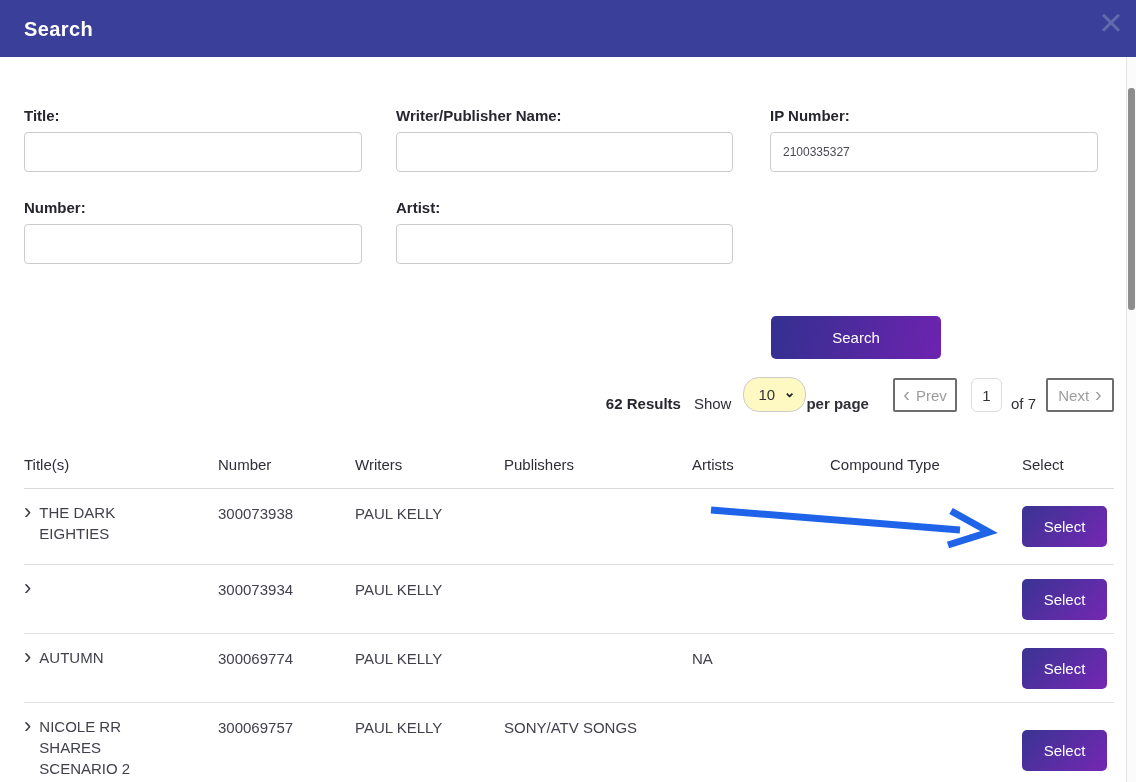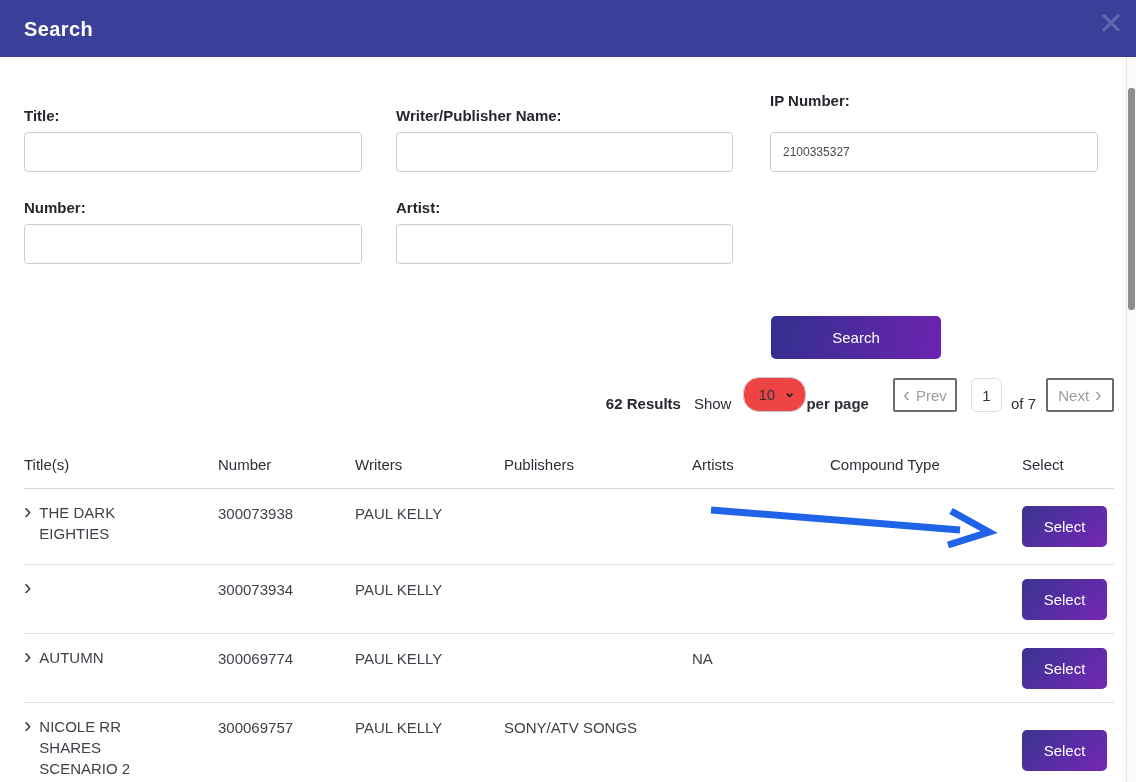--- a/index.html
+++ b/index.html
@@ -14,21 +14,21 @@
   .close-icon { position:absolute; right:12px; top:0px; color:#6269ad; font-size:31px;
     line-height:48px; cursor:pointer; user-select:none; }
 
   
   .field-label { position:absolute; font-size:15px; font-weight:700; color:#26262e; }
   .textbox { position:absolute; height:40px; border:1px solid #cccccc; border-radius:4px;
     font-size:12px; color:#4a4a52; padding:16px 12px; outline:none; background:#fff;
     font-family:"Liberation Sans", sans-serif; }
   #lbl-title   { left:24px;  top:107px; }
   #lbl-writer  { left:396px; top:107px; }
-  #lbl-ip      { left:770px; top:92px; }
+  #lbl-ip      { left:770px; top:107px; }
   #in-title    { left:24px;  top:132px; width:338px; }
   #in-writer   { left:396px; top:132px; width:337px; }
   #in-ip       { left:770px; top:132px; width:328px; }
   #lbl-number  { left:24px;  top:199px; }
   #lbl-artist  { left:396px; top:199px; }
   #in-number   { left:24px;  top:224px; width:338px; }
   #in-artist   { left:396px; top:224px; width:337px; }
 
   .search-btn { position:absolute; left:771px; top:316px; width:170px; height:43px;
     border:none; border-radius:5px; color:#fff; font-size:15px; cursor:pointer;
@@ -36,21 +36,21 @@
     font-family:"Liberation Sans", sans-serif; }
 
   
   .pagination { position:absolute; top:377px; left:0; width:1114px; height:35px;
     display:flex; align-items:flex-end; justify-content:flex-end;
     font-size:15px; color:#2f2f38; }
   .results-count { font-weight:700; color:#26262e; }
   .show-label { margin-left:13px; }
   .pagesize { margin-left:12px; width:63px; height:35px; border:1px solid #cccccc;
     border-radius:16px; display:flex; align-items:center; justify-content:space-between;
-    padding:0 10px 0 14px; cursor:pointer; background:#ef4444; color:#333; }
+    padding:0 10px 0 14px; cursor:pointer; background:#fef9c3; color:#333; }
   .chev-down { font-size:14px; font-weight:700; color:#222; line-height:10px;
     position:relative; top:-3px; }
   .perpage-label { margin-left:0;font-weight:bold; }
   .pg-btn { width:64px; height:34px; border:2px solid #6d6d6d; background:#fff;
     color:#9c9c9c; font-size:15px; display:flex; align-items:center; justify-content:center;
     gap:6px; border-radius:2px; cursor:pointer; font-family:"Liberation Sans", sans-serif; }
   .pg-prev { margin-left:24px; }
   .pg-next { margin-left:10px; width:68px; }
   .pg-chev { font-size:20px; line-height:1; position:relative; top:-1px; }
   .pg-input { margin-left:14px; width:31px; height:34px; border:1px solid #dddddd;

